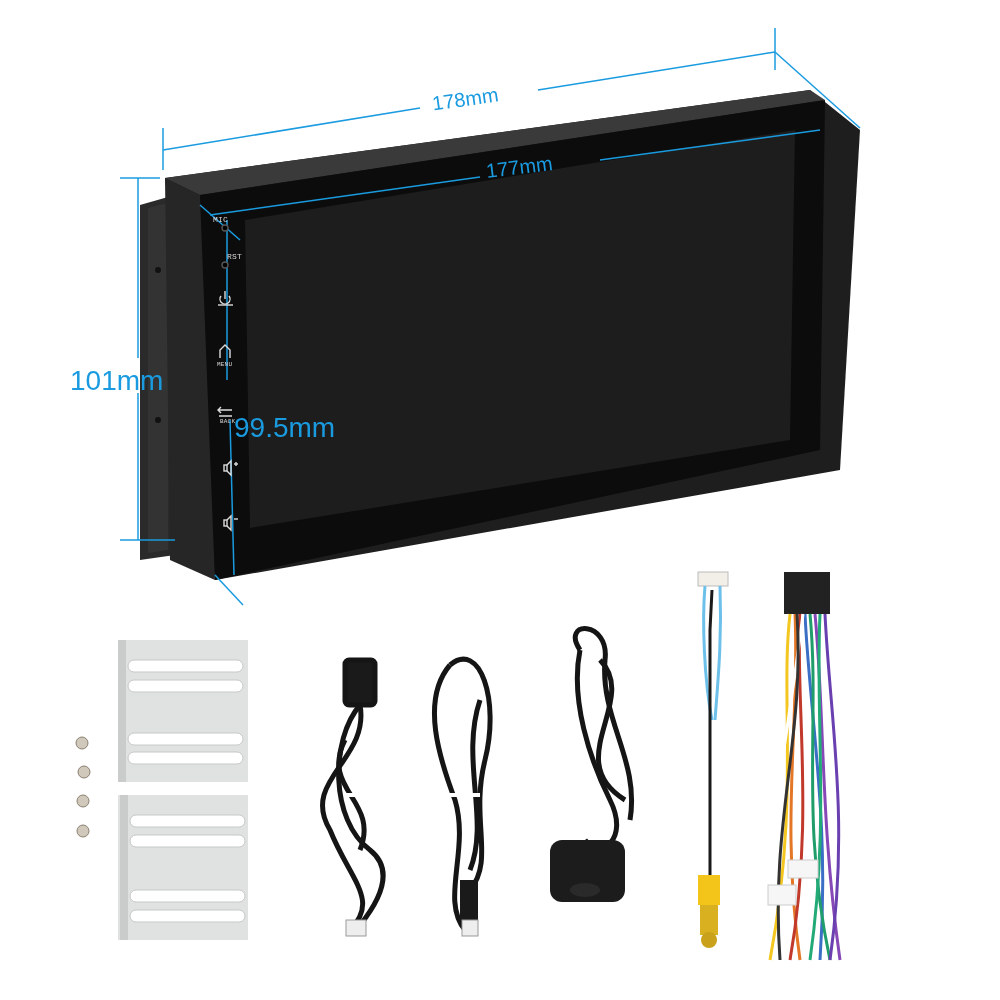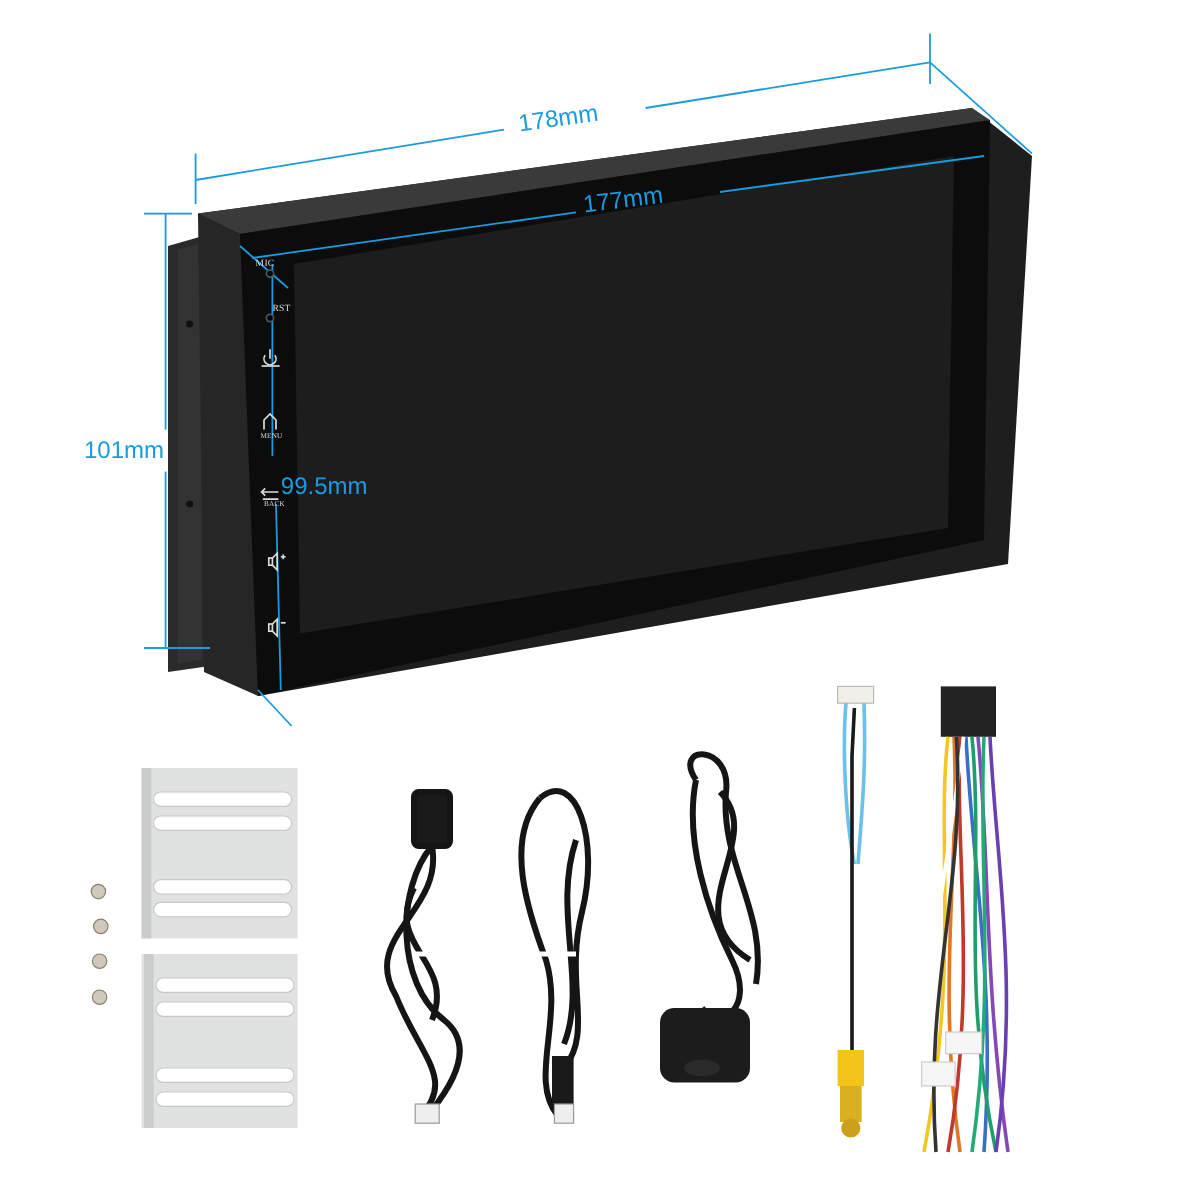--- a/index.html
+++ b/index.html
@@ -1,20 +1,20 @@
 <!DOCTYPE html>
 <html><head>
 <meta charset="utf-8">
 <style>
   html, body { margin:0; padding:0; background:#ffffff; }
   body { width:1000px; height:1000px; position:relative; overflow:hidden; font-family:"Liberation Sans", sans-serif; }
   .abs { position:absolute; }
-  .dim-label { position:absolute; color:#1a9be0; font-size:20px; font-family:"Liberation Sans", sans-serif; white-space:nowrap; }
+  .dim-label { position:absolute; color:#1a9be0; font-size:28px; font-family:"Liberation Sans", sans-serif; white-space:nowrap; }
   svg { position:absolute; left:0; top:0; }
-  .btn-label { position:absolute; color:#d8d8d8; font-size:8px; font-family:Liberation Serif, serif; letter-spacing:0.2px;text-align:center; }
+  .btn-label { position:absolute; color:#d8d8d8; font-size:8px; font-family:Liberation Mono, monospace; letter-spacing:0.2px;text-align:center; }
 </style>
 </head>
 <body>
 
 <svg width="1000" height="1000" viewBox="0 0 1000 1000">
 
   <g stroke="#1a9be0" stroke-width="1.5" fill="none">
     <line x1="163" y1="128" x2="163" y2="170"></line>
     <line x1="775" y1="28" x2="775" y2="70"></line>
     <line x1="163" y1="150" x2="420" y2="108"></line>
@@ -141,21 +141,21 @@
     <path d="M803 614 C790 720 770 820 760 960" stroke="#ffffff"></path>
     <path d="M797 614 C805 740 770 820 780 960" stroke="#333"></path>
   </g>
   <rect x="788" y="860" width="30" height="18" fill="#f6f6f6" stroke="#ccc"></rect>
   <rect x="768" y="885" width="28" height="20" fill="#f6f6f6" stroke="#ccc"></rect>
 </svg>
 
 <div class="dim-label" style="left:432px;top:88px;transform:rotate(-8deg);font-size:20px;">178mm</div>
 <div class="dim-label" style="left:486px;top:156px;transform:rotate(-7deg);font-size:20px;">177mm</div>
 <div class="dim-label" style="left:70px;top:365px;">101mm</div>
-<div class="dim-label" style="left:234px;top:395px;">99.5mm</div>
+<div class="dim-label" style="left:234px;top:412px;">99.5mm</div>
 
 <div class="btn-label" style="left:213px;top:215px;">MIC</div>
 <div class="btn-label" style="left:227px;top:252px;">RST</div>
 <div class="btn-label" style="left:217px;top:361px;font-size:6px;">MENU</div>
 <div class="btn-label" style="left:220px;top:418px;font-size:6px;">BACK</div>
 <div class="abs" style="left:216px;top:288px;width:20px;height:20px;"></div>
 <div class="abs" style="left:220px;top:458px;width:20px;height:20px;"></div>
 <div class="abs" style="left:220px;top:513px;width:20px;height:20px;"></div>
 <div class="abs" style="left:250px;top:200px;width:540px;height:300px;"></div>
 

